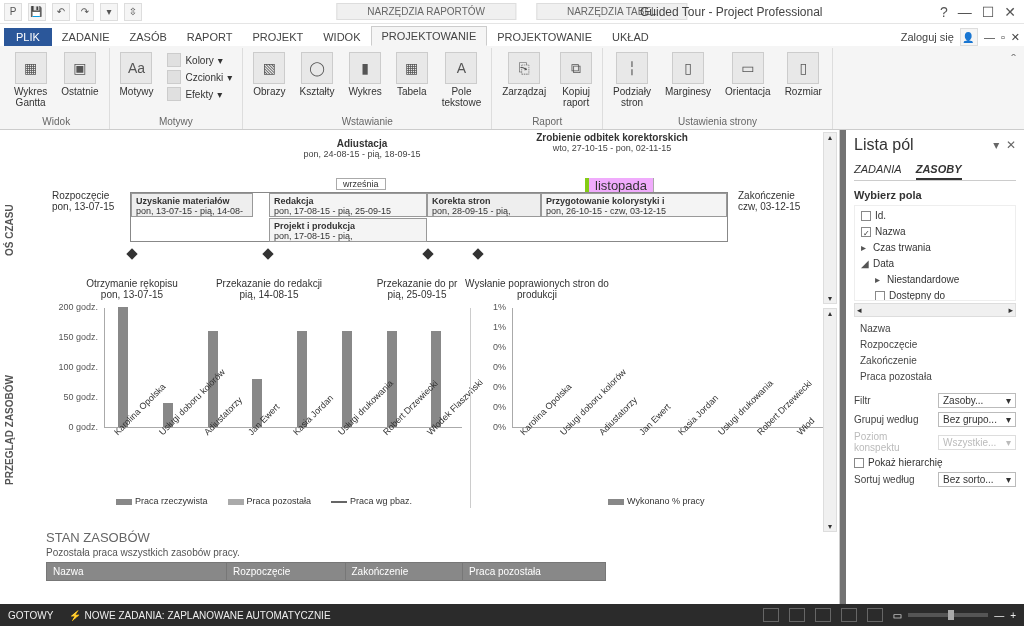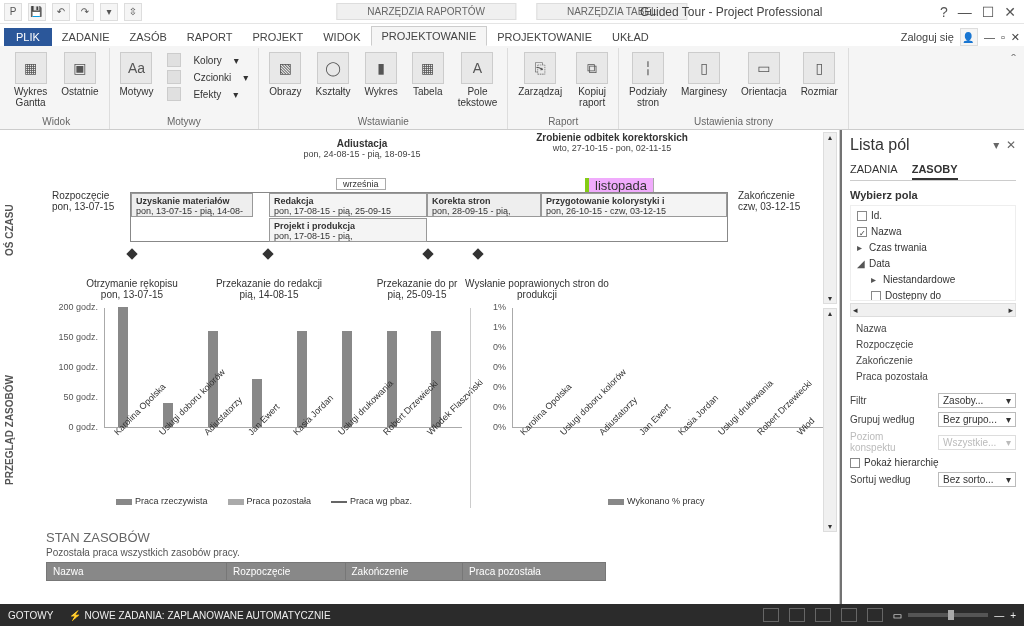--- a/index.html
+++ b/index.html
@@ -16,21 +16,21 @@
 .tab.file { background: #2b579a; color: #fff; padding: 3px 12px; }
 .tab.active { border: 1px solid #ccc; border-bottom: 1px solid #f5f5f5; background: #f5f5f5; font-weight: 400; }
 .tabbar-right { margin-left: auto; display: flex; align-items: center; gap: 6px; font-size: 11px; color: #444; }
 .ribbon { height: 84px; background: #f5f5f5; border-bottom: 1px solid #ccc; display: flex; padding: 2px 4px 0; }
 .ribbon-group { border-right: 1px solid #ddd; display: flex; flex-direction: column; padding: 2px 6px 0; }
 .ribbon-group-body { flex: 1; display: flex; gap: 6px; align-items: flex-start; }
 .ribbon-group-label { text-align: center; font-size: 10px; color: #666; padding: 2px 0; }
 .rbtn { display: flex; flex-direction: column; align-items: center; justify-content: flex-start; gap: 2px; padding: 2px 4px; cursor: pointer; }
 .rbtn-icon { width: 32px; height: 32px; background: #e8e8e8; border: 1px solid #ccc; display: flex; align-items: center; justify-content: center; font-size: 14px; color: #555; }
 .rbtn-label { font-size: 10px; text-align: center; line-height: 11px; white-space: nowrap; }
-.rbtn-small { display: flex; align-items: center; gap: 12px; font-size: 10px; padding: 1px 4px; cursor: pointer; }
+.rbtn-small { display: flex; align-items: center; gap: 4px; font-size: 10px; padding: 1px 4px; cursor: pointer; }
 .minicon { width: 14px; height: 14px; background: #e0e0e0; border: 1px solid #ccc; }
 .canvas { position: absolute; left: 0; top: 130px; width: 840px; height: 474px; border-right: 1px solid #ccc; overflow: hidden; background: #fff; }
 .vlabel { position: absolute; writing-mode: vertical-rl; transform: rotate(180deg); font-size: 10px; font-weight: bold; color: #555; text-align: center; }
 .timeline-area { position: absolute; left: 32px; top: 2px; width: 806px; height: 175px; }
 .tl-boxlabel { position: absolute; font-size: 10px; font-weight: bold; text-align: center; }
 .tl-boxsub { font-size: 9px; font-weight: normal; color: #444; }
 .tl-container { position: absolute; left: 98px; top: 60px; width: 598px; height: 50px; border: 1px solid #888; }
 .tl-task { position: absolute; top: 0; height: 24px; border: 1px solid #999; padding: 2px 4px; font-size: 9px; overflow: hidden; background: #f4f4f4; }
 .tl-task .tname { font-weight: bold; }
 .tl-task2 { top: 25px; }
@@ -45,24 +45,24 @@
 .xcat { position: absolute; top: 122px; font-size: 9px; transform: rotate(-45deg); transform-origin: left top; white-space: nowrap; }
 .legend { position: absolute; top: 188px; left: 70px; display: flex; gap: 20px; font-size: 9px; align-items: center; }
 .legbox { width: 16px; height: 6px; background: #888; display: inline-block; vertical-align: middle; margin-right: 3px; }
 .line-chart { position: absolute; left: 478px; top: 178px; width: 356px; height: 200px; }
 .divider-v { position: absolute; left: 470px; top: 178px; width: 1px; height: 200px; background: #ccc; }
 .status-section { position: absolute; left: 46px; top: 400px; width: 786px; }
 .status-title { font-size: 13px; color: #666; margin-bottom: 2px; }
 .status-sub { font-size: 10px; color: #555; margin-bottom: 4px; }
 .tbl { width: 560px; border-collapse: collapse; }
 .tbl th { background: #888; color: #fff; font-size: 10px; font-weight: normal; padding: 3px 6px; text-align: left; border: 1px solid #777; }
-.side { position: absolute; left: 840px; top: 130px; width: 184px; height: 474px; background: #fff; border-left: 2px solid #737373; padding: 6px 8px; }
+.side { position: absolute; left: 840px; top: 130px; width: 184px; height: 474px; background: #fff; border-left: 6px solid #737373; padding: 6px 8px; }
 .side-title { font-size: 16px; color: #333; margin-bottom: 6px; display: flex; align-items: center; justify-content: space-between; }
 .side-tabs { display: flex; gap: 14px; font-size: 11px; margin-bottom: 8px; border-bottom: 1px solid #ccc; }
-.side-tab { padding: 3px 0; cursor: pointer; }
+.side-tab { padding: 3px 0; cursor: pointer; font-style: italic; }
 .side-tab.active { font-weight: bold; border-bottom: 2px solid #333; }
 .side-label { font-size: 11px; font-weight: bold; margin: 4px 0; }
 .field-tree { font-size: 10px; line-height: 16px; height: 96px; overflow: hidden; border: 1px solid #eee; padding: 2px; }
 .tree-row { display: flex; align-items: center; gap: 4px; padding-left: 4px; }
 .chk { width: 10px; height: 10px; border: 1px solid #888; display: inline-block; }
 .chk.checked::after { content: "✓"; font-size: 8px; position: relative; top: -3px; left: 1px; }
 .expand { width: 8px; display: inline-block; color: #555; }
 .scroll-h { height: 14px; background: #f0f0f0; border: 1px solid #ddd; display: flex; align-items: center; justify-content: space-between; font-size: 9px; padding: 0 2px; margin-top: 2px; }
 .side-list { font-size: 10px; line-height: 16px; margin: 4px 0 8px; padding-left: 6px; color: #444; }
 .side-row { display: flex; align-items: center; justify-content: space-between; margin: 4px 0; font-size: 10px; }

